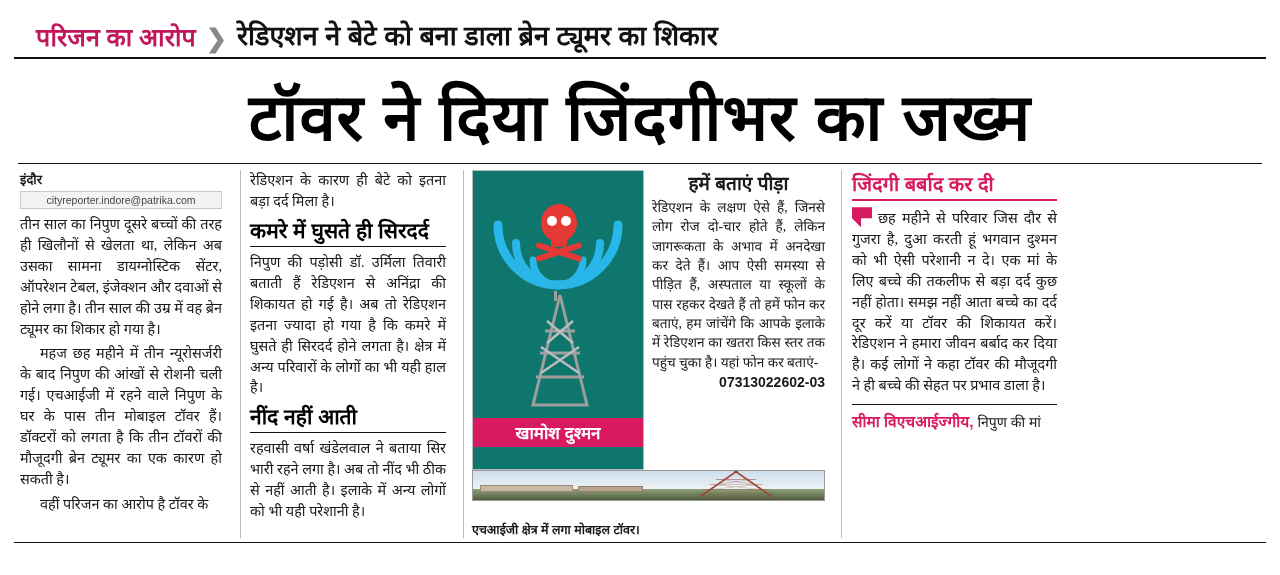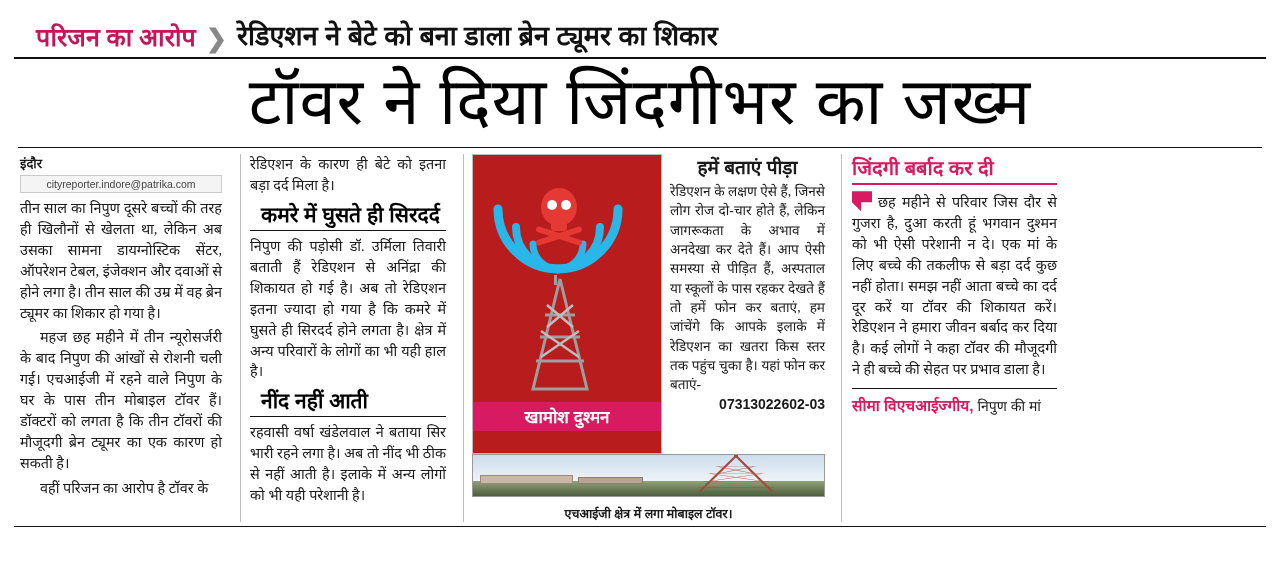--- a/index.html
+++ b/index.html
@@ -45,26 +45,27 @@
     font-family:"Liberation Sans", sans-serif;
     font-weight:bold;
     font-size:27px;
     white-space:nowrap;
   }
 
   
   .headline{
     text-align:center;
     font-family:"Liberation Sans", sans-serif;
-    font-weight:normal;
+    font-weight:bold;
     font-size:65px;
     line-height:1.08;
     letter-spacing:1px;
     padding:8px 0 10px 0;
     color:#000;
+    margin-top:16px;
   }
   .rule-under-headline{
     border-bottom:1px solid #111;
     margin:0 4px 6px 4px;
   }
 
   
   .cols{
     display:flex;
     gap:8px;
@@ -168,33 +169,33 @@
     color:#111;
   }
 
   
   .c3{width:215px;padding:0 9px;}
   .subhead{
     font-family:"Liberation Sans", sans-serif;
     font-weight:bold;
     font-size:21px;
     line-height:1.2;
-    margin:6px 0 3px 11px;
+    margin:6px 0 3px 0;
     color:#000;
   }
   .subrule{border-bottom:1px solid #111;margin-bottom:5px;}
 
   
   .c4{width:370px;padding:0 8px;display:flex;flex-direction:column;}
   .c4-top{display:flex;gap:6px;height:300px;}
   .graphic{
-    width:190px;
+    width:172px;
     border:1px solid #bbb;
     box-sizing:border-box;
-    background:#b91c1c;
+    background:#0f766e;
     position:relative;
     overflow:hidden;
   }
   .graphic .waves{
     position:absolute;left:10px;top:14px;width:150px;height:120px;
   }
   .graphic .tower-ill{
     position:absolute;left:48px;top:120px;width:78px;height:120px;
   }
   .khamosh{
@@ -234,21 +235,21 @@
     background:linear-gradient(180deg,#cddded,#eef3f6);}
   .tower-photo .ground{position:absolute;left:0;bottom:0;width:100%;height:38%;
     background:linear-gradient(180deg,#8fa27a,#4f5d3d);}
   .tower-photo .bldg{position:absolute;left:2%;bottom:30%;width:26%;height:16%;
     background:#c9b9a4;border:1px solid #9b8b76;}
   .tower-photo .bldg2{position:absolute;left:30%;bottom:30%;width:18%;height:11%;
     background:#b7a590;border:1px solid #8e7e6b;}
   .caption-right{
     font-family:"Liberation Sans", sans-serif;
     font-weight:bold;font-size:12.5px;
-    text-align:center;padding-top:8px;
+    padding-top:20px;
   }
 
   
   .c5{width:222px;padding:0 6px 0 10px;}
   .pink-title{
     color:#d81b60;
     font-family:"Liberation Sans", sans-serif;
     font-weight:bold;font-size:20px;
     margin-bottom:2px;
   }

